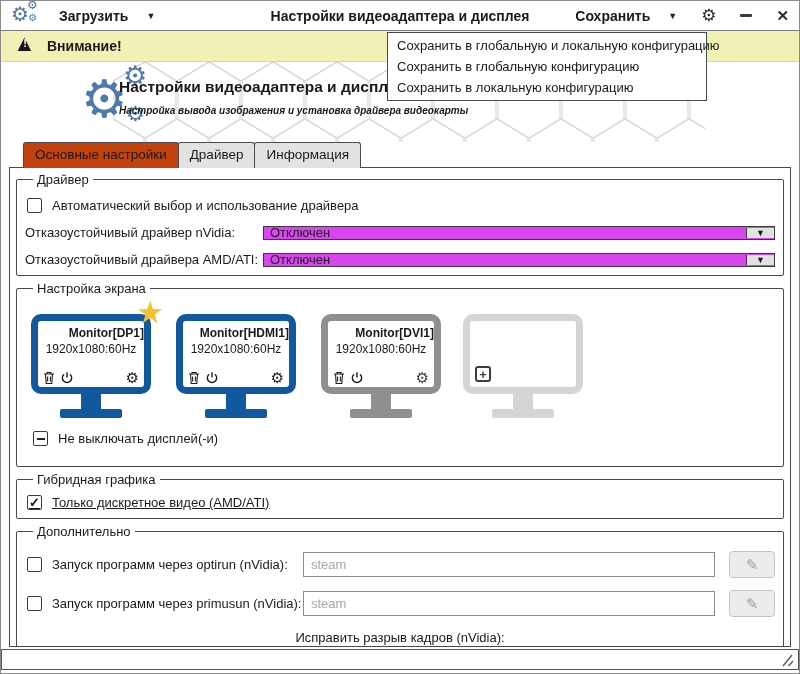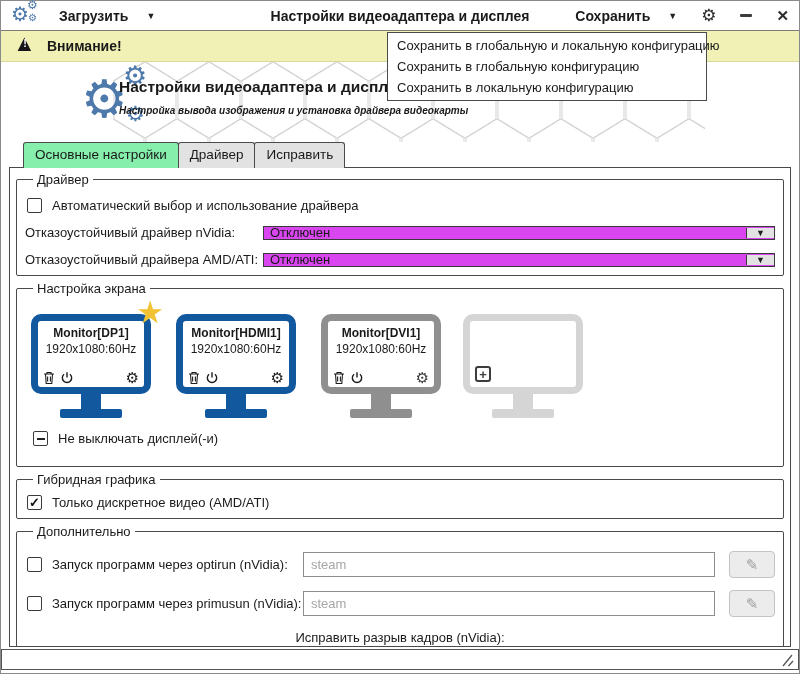--- a/index.html
+++ b/index.html
@@ -39,21 +39,21 @@
   .hdr-logo .g1 { position:absolute; left:0; top:6px; font-size:52px; color:#4e79ab; line-height:1; }
   .hdr-logo .g2 { position:absolute; left:42px; top:-4px; font-size:27px; color:#4e79ab; line-height:1; }
   .hdr-logo .g3 { position:absolute; left:45px; top:36px; font-size:21px; color:#4e79ab; line-height:1; }
   .hdr-text { position:absolute; left:118px; top:16px; }
   .hdr-title { font-size:15.5px; font-weight:bold; }
   .hdr-sub { font-size:10px; font-weight:bold; font-style:italic; margin-top:9px; }
 
   
   .tabs { display:flex; margin:0 0 -1px 22px; position:relative; z-index:3; height:26px; }
   .tab { border:1px solid #4a4a4a; border-bottom:none; border-radius:3px 3px 0 0; padding:4px 11px 0; font-size:13.5px; background:#e2e2e2; margin-right:-1px; height:26px; }
-  .tab.active { background:#86efac; z-index:4; }
+  .tab.active { background:#c2410c; z-index:4; }
 
   
   .panel { margin:0 8px; border:1px solid #4a4a4a; height:480px; padding:4px 6px 6px; background:#fff; overflow:hidden; }
   fieldset { border:1px solid #4a4a4a; border-radius:2px; margin-bottom:5px; padding:2px 8px 8px; }
   legend { font-size:13px; padding:0 4px; margin-left:8px; }
 
   .row { display:flex; align-items:center; margin-top:9px; }
   .cb { width:15px; height:15px; border:1px solid #3a3a3a; border-radius:2px; background:#fff; display:inline-flex; align-items:center; justify-content:center; flex:0 0 15px; margin:0 10px 0 2px; }
   .cb.checked::after { content:"✓"; font-size:13px; font-weight:bold; color:#111; line-height:1; }
   .cb.partial::after { content:""; width:8px; height:2px; background:#222; display:block; }
@@ -74,21 +74,21 @@
   
   .monitors { display:flex; gap:25px; margin:16px 0 0 6px; align-items:flex-start; }
   .monitor { width:120px; position:relative; }
   .m-frame { position:relative; width:120px; height:80px; border:7px solid #11589e; border-radius:10px; background:#fff; }
   .monitor.inactive .m-frame { border-color:#8f8f8f; }
   .monitor.empty .m-frame { border-color:#d5d5d5; }
   .m-neck { width:20px; height:15px; margin:0 auto; background:#11589e; }
   .m-base { width:62px; height:9px; margin:0 auto; background:#11589e; border-radius:2px; }
   .monitor.inactive .m-neck, .monitor.inactive .m-base { background:#8f8f8f; }
   .monitor.empty .m-neck, .monitor.empty .m-base { background:#d5d5d5; }
-  .m-name { font-size:12px; font-weight:bold; text-align:center; margin-top:5px; white-space:nowrap; }
+  .m-name { font-size:12px; font-weight:bold; text-align:right; margin-top:5px; white-space:nowrap; }
   .m-res { font-size:12px; text-align:center; margin-top:2px; white-space:nowrap; }
   .m-icons { position:absolute; left:5px; right:5px; bottom:2px; display:flex; align-items:center; gap:5px; }
   .m-icons svg { display:block; }
   .m-gear { margin-left:auto; font-size:15px; line-height:1; color:#1c1c1c; }
   .m-star { position:absolute; top:-17px; right:-13px; font-size:31px; color:#f1c232; z-index:5; line-height:1; }
   .m-plus { position:absolute; left:5px; bottom:5px; width:16px; height:16px; border:2px solid #3c3c3c; border-radius:3px; display:flex; align-items:center; justify-content:center; font-size:13px; font-weight:bold; color:#3c3c3c; line-height:1; }
 
   
   .statusbar { margin-top:2px; height:21px; border:1px solid #555; position:relative; background:#fff; }
   .grip { position:absolute; right:3px; bottom:2px; }
@@ -156,21 +156,21 @@
     </div>
     <div class="hdr-text">
       <div class="hdr-title">Настройки видеоадаптера и дисплея</div>
       <div class="hdr-sub">Настройка вывода изображения и установка драйвера видеокарты</div>
     </div>
   </div>
 
   <div class="tabs">
     <div class="tab active">Основные настройки</div>
     <div class="tab">Драйвер</div>
-    <div class="tab">Исправить</div>
+    <div class="tab">Информация</div>
   </div>
 
   <div class="panel">
 
     <fieldset>
       <legend>Драйвер</legend>
       <div class="row">
         <span class="cb"></span>
         <span class="cb-label">Автоматический выбор и использование драйвера</span>
       </div>
@@ -266,21 +266,21 @@
 
       </div>
       <div class="row" style="margin:13px 0 2px 6px;">
         <span class="cb partial"></span>
         <span class="cb-label">Не выключать дисплей(-и)</span>
       </div>
     </fieldset>
 
     <fieldset>
       <legend>Гибридная графика</legend>
-      <div class="row" style="margin-top:6px;">
+      <div class="row" style="margin-top:6px;text-decoration:underline;">
         <span class="cb checked"></span>
         <span class="cb-label">Только дискретное видео (AMD/ATI)</span>
       </div>
     </fieldset>
 
     <fieldset>
       <legend>Дополнительно</legend>
       <div class="row" style="margin-top:10px;">
         <span class="field-label wide" style="display:flex; align-items:center;">
           <span class="cb"></span>

